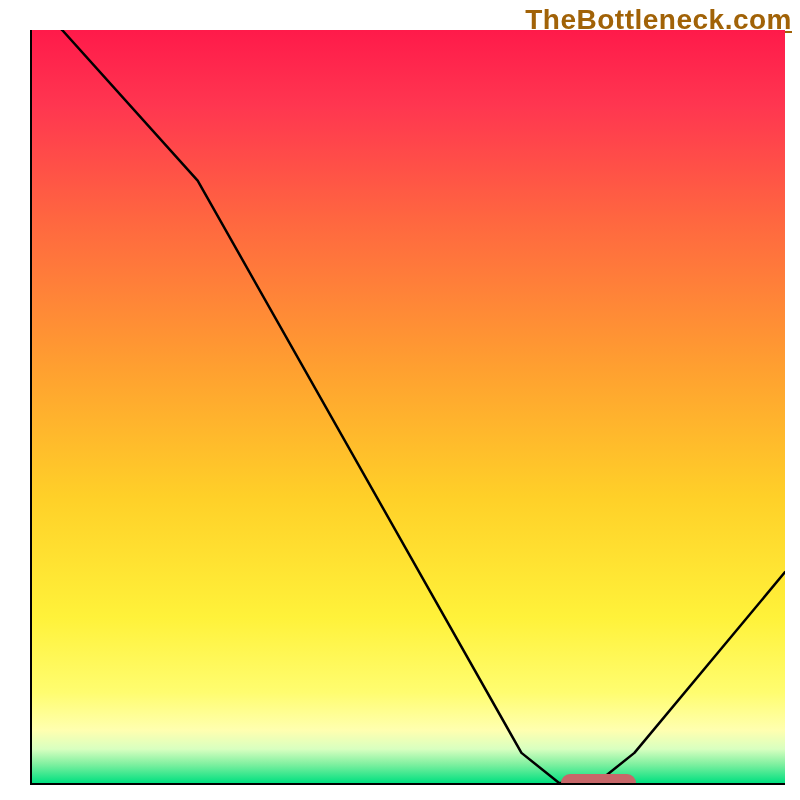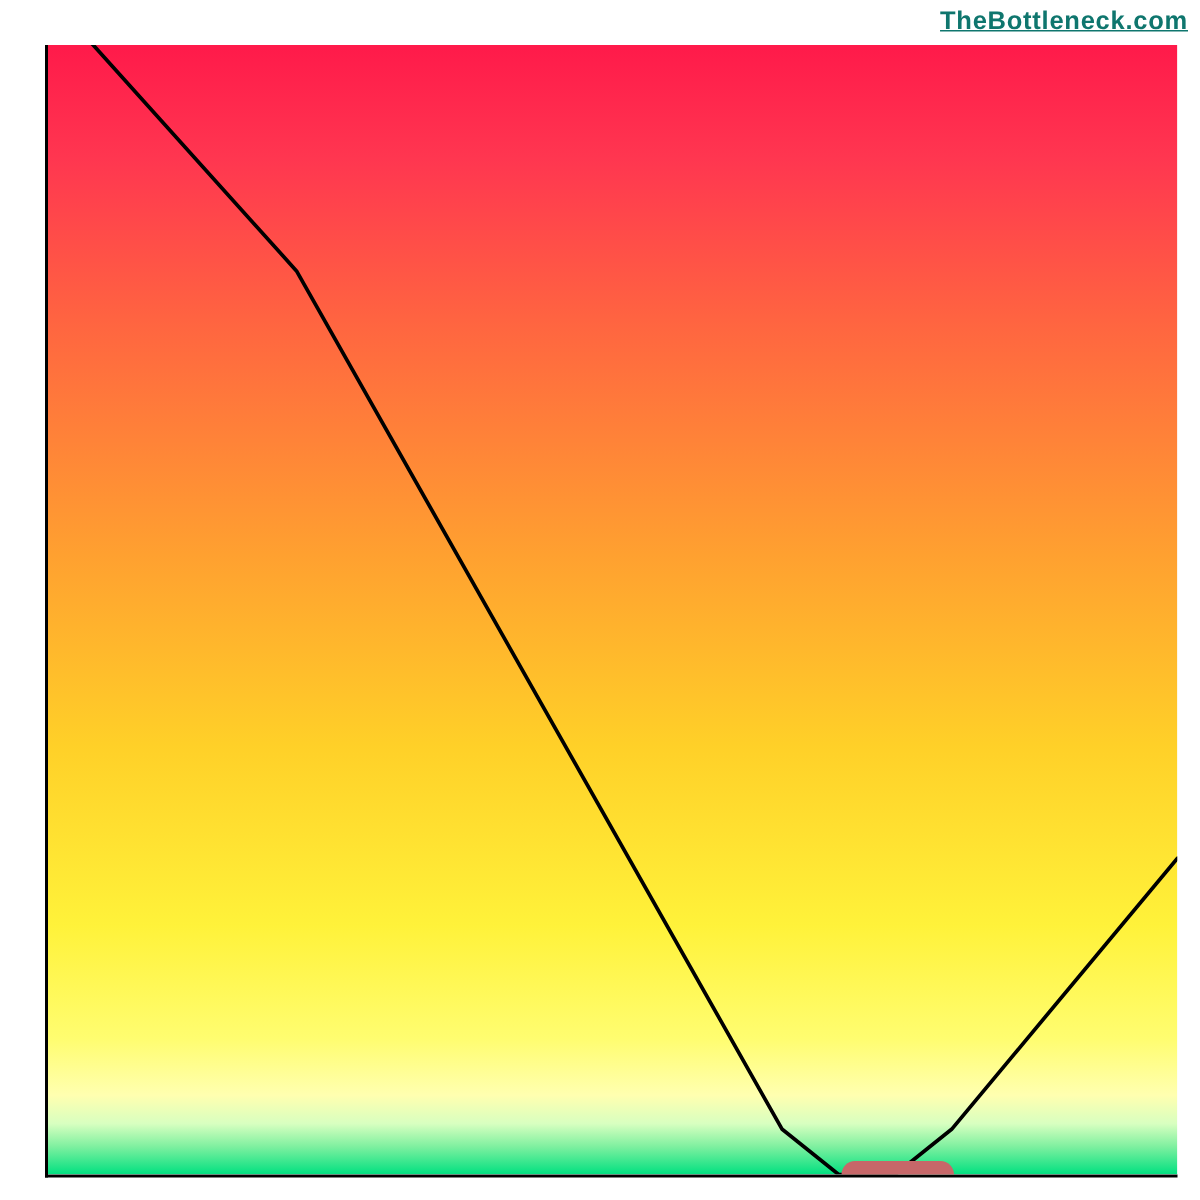--- a/index.html
+++ b/index.html
@@ -8,23 +8,23 @@
     width: 800px;
     height: 800px;
     background: #ffffff;
     position: relative;
     font-family: Arial, sans-serif;
   }
   .watermark {
     position: absolute;
     top: 4px;
     right: 8px;
-    font-size: 17px;
+    font-size: 28px;
     font-weight: bold;
-    color: #0f766e;
+    color: #a16207;
     letter-spacing: 0.5px;
     text-decoration: underline;
   }
   .plot-area {
     position: absolute;
     left: 30px;
     top: 30px;
     width: 755px;
     height: 755px;
     border-left: 2.5px solid #000;

